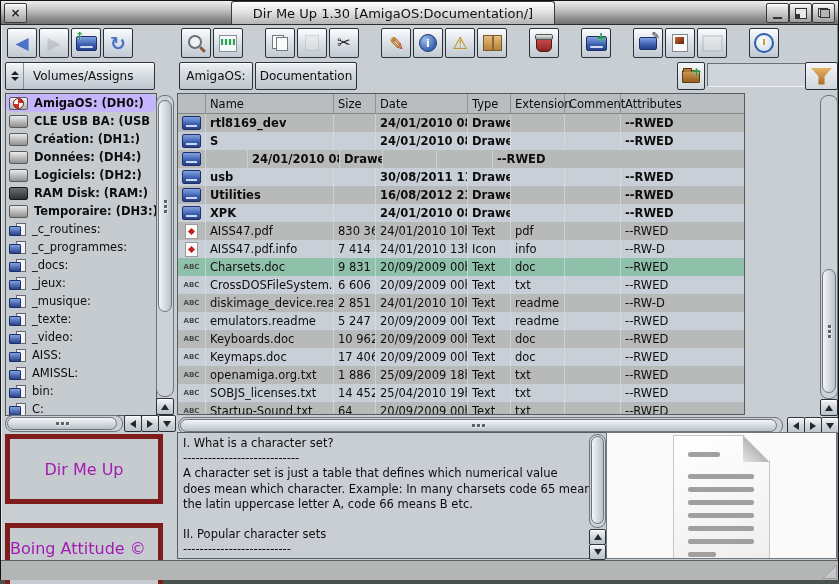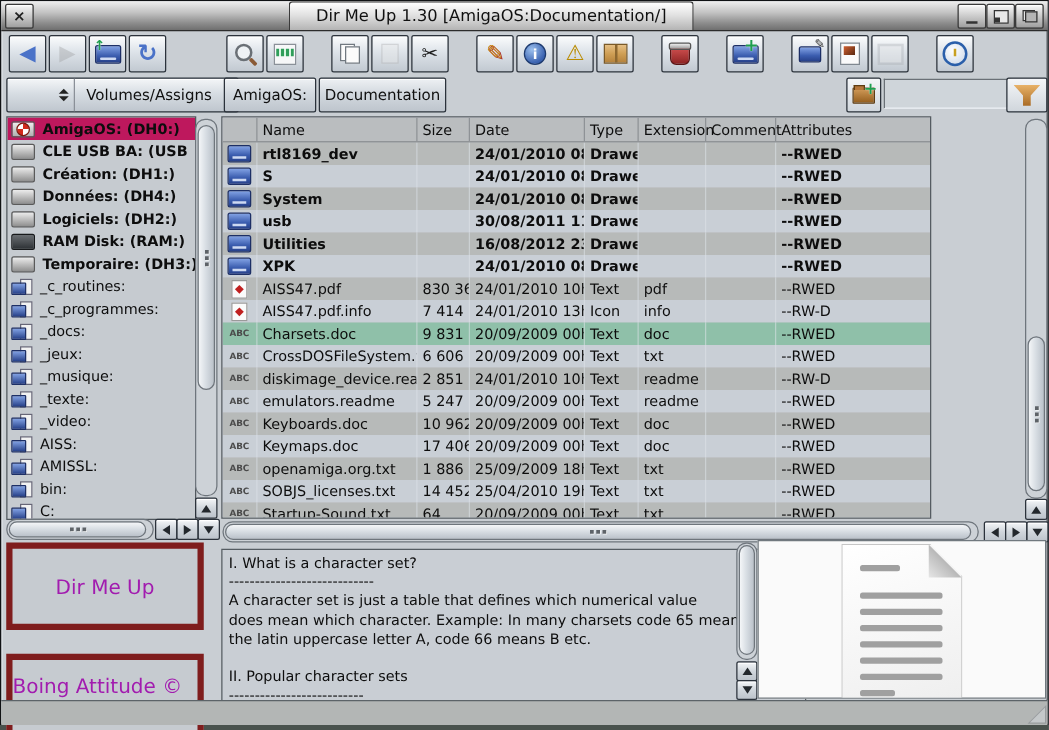--- a/index.html
+++ b/index.html
@@ -63,21 +63,21 @@
   .ic-window{width:17px;height:13px;border:2px solid #9ab4d8;background:#dfe6ee;}
   .ic-clock{width:16px;height:16px;border-radius:50%;border:2px solid #2a5faa;background:radial-gradient(circle at 40% 35%,#ffffff,#c9d6e8);position:relative;}
   .ic-clock::after{content:"";position:absolute;left:7px;top:4px;width:2px;height:6px;background:#c8a020;}
   .badge{position:absolute;font-weight:bold;line-height:1;}
   .badge-up{left:3px;top:2px;color:#1f9e4f;font-size:11px;text-shadow:0 0 1px #fff;}
   .badge-plus{right:3px;top:1px;color:#1f9e4f;font-size:14px;text-shadow:0 0 1px #fff;}
   .badge-pencil{right:2px;top:2px;color:#303030;font-size:10px;}
   
   .navrow{position:absolute;left:0;top:60px;width:100%;height:30px;}
   .chooser{position:absolute;left:4px;top:1px;width:148px;height:26px;border:1px solid #2b323b;border-radius:2px;
-    background:linear-gradient(#f4f6f8,#d7dde3 45%,#bfc6ce);box-shadow:inset 0 1px 0 #fff;display:flex;align-items:center;font-size:12px;color:#101010;padding-left:36px;}
+    background:linear-gradient(#f4f6f8,#d7dde3 45%,#bfc6ce);box-shadow:inset 0 1px 0 #fff;display:flex;align-items:center;font-size:12px;color:#101010;}
   .chooser .arrows{width:17px;height:100%;border-right:1px solid #8a9098;display:flex;flex-direction:column;align-items:center;justify-content:center;gap:2px;}
   .chooser .arrows i{width:0;height:0;border-left:4px solid transparent;border-right:4px solid transparent;}
   .chooser .arrows i.up{border-bottom:4px solid #222;} .chooser .arrows i.dn{border-top:4px solid #222;}
   .chooser .lbl{padding-left:9px;}
   .pathtab{position:absolute;top:1px;height:26px;border:1px solid #2b323b;border-radius:2px;
     background:linear-gradient(#eef1f4,#d3d9df 45%,#bec5cd);box-shadow:inset 0 1px 0 #fff;
     display:flex;align-items:center;justify-content:center;font-size:12px;color:#101010;}
   .pt-0{left:178px;width:72px;} .pt-1{left:254px;width:100px;}
   .newfolder{position:absolute;left:676px;top:1px;width:26px;height:26px;border:1px solid #2b323b;border-radius:2px;
     background:linear-gradient(#f4f6f8,#d0d6dc);display:flex;align-items:center;justify-content:center;position:absolute;}
@@ -86,21 +86,21 @@
   .nf-plus{position:absolute;right:2px;top:1px;color:#1f9e4f;font-size:13px;font-weight:bold;text-shadow:0 0 1px #fff;}
   .filter-input{position:absolute;left:706px;top:2px;width:92px;height:22px;background:#cfd5da;border:1px solid #6a7076;
     border-bottom-color:#eef2f6;border-right-color:#eef2f6;font:12px "DejaVu Sans",sans-serif;color:#111;padding:0 4px;}
   .funnelbtn{position:absolute;left:804px;top:1px;width:31px;height:26px;border:1px solid #2b323b;border-radius:2px;
     background:linear-gradient(#f4f6f8,#d0d6dc);display:flex;align-items:center;justify-content:center;}
   .ic-funnel{width:22px;height:17px;background:linear-gradient(#e8b268,#a86a24);clip-path:polygon(0 0,100% 0,64% 52%,64% 100%,36% 100%,36% 52%);}
   
   .sidebar{position:absolute;left:4px;top:92px;width:150px;height:321px;background:#c6cbd0;border:1px solid #51585e;overflow:hidden;}
   .sb-item{height:18px;display:flex;align-items:center;padding-left:3px;white-space:nowrap;overflow:hidden;font-size:11.5px;color:#0d0d0d;}
   .sb-item.volume{font-weight:bold;}
-  .sb-item.selected{background:#be185d;}
+  .sb-item.selected{background:#c4b5fd;border-radius:6px;}
   .sb-ic{width:17px;height:13px;margin-right:6px;flex:none;position:relative;}
   .sv-drive{background:linear-gradient(#ececec,#b9b9b9 55%,#8f8f8f);border:1px solid #5a5a5a;border-radius:2px;height:11px;}
   .sv-boing{background:linear-gradient(#ececec,#b0b0b0);border:1px solid #5a5a5a;border-radius:2px;height:11px;}
   .sv-boing::after{content:"";position:absolute;left:3px;top:0px;width:9px;height:9px;border-radius:50%;
     background:conic-gradient(#d22a1c 0 25%,#fff 0 50%,#d22a1c 0 75%,#fff 0);border:1px solid #7a1a10;}
   .sv-ram{background:linear-gradient(#6a6e72,#2e3236);border:1px solid #17191b;border-radius:2px;height:11px;}
   .sv-assign::before{content:"";position:absolute;right:0;top:0;width:8px;height:11px;background:#f2f2f2;border:1px solid #667;}
   .sv-assign::after{content:"";position:absolute;left:0;bottom:0;width:10px;height:8px;background:linear-gradient(#82a2e4,#27418a);border:1px solid #1d2f66;border-radius:1px;}
   
   .track{position:absolute;background:#cdd2d7;border:1px solid #6e757c;border-radius:8px;}
@@ -134,21 +134,21 @@
   .fi-drawer::after{content:"";position:absolute;left:3px;right:3px;bottom:2px;height:2px;background:#cdd9f2;}
   .fi-pdf{width:11px;height:13px;background:#fbfbfb;border:1px solid #9a9a9a;position:relative;}
   .fi-pdf::after{content:"";position:absolute;left:3px;top:4px;width:5px;height:5px;background:#c02020;transform:rotate(45deg);}
   .fi-abc{font-size:7px;font-weight:bold;color:#4a4a4a;letter-spacing:0;}
   .fi-abc::before{content:"ABC";}
   
   .infobox{position:absolute;left:4px;width:148px;height:60px;background:#c6cbd0;border:5px solid #7f1d1d;
     display:flex;align-items:center;justify-content:center;font-size:16px;color:#a21caf;}
   .box-app{top:433px;} .box-copy{top:522px;}
   .preview{position:absolute;left:176px;top:431px;width:468px;height:127px;background:#c9ced4;border:1px solid #555c62;
-    box-sizing:border-box;padding:3px 0 0 5px;overflow:hidden;margin-top:7px;}
+    box-sizing:border-box;padding:3px 0 0 5px;overflow:hidden;}
   .pline{font-size:11.5px;line-height:15.2px;color:#0d0d0d;white-space:pre;}
   .iconpane{position:absolute;left:605px;top:431px;width:231px;height:127px;background:#fafafa;border:1px solid #70787e;box-sizing:border-box;overflow:hidden;}
   .docicon{position:absolute;left:66px;top:2px;width:95px;height:140px;background:linear-gradient(160deg,#ffffff,#ededed);
     border:1px solid #c6c6c6;box-shadow:2px 2px 4px rgba(0,0,0,.12);
     clip-path:polygon(0 0,calc(100% - 26px) 0,100% 26px,100% 100%,0 100%);}
   .docicon .fold{position:absolute;right:0;top:0;width:26px;height:26px;background:linear-gradient(225deg,#f4f4f4 0 49%,#b8b8b8 50%,#e6e6e6);}
   .docline{position:absolute;left:14px;height:5px;background:#a0a0a0;border-radius:2px;}
   
   .statusbar{position:absolute;left:0;top:559px;width:100%;height:19px;background:#b3b6b5;border-top:1px solid #5c6368;}
   .resize{position:absolute;right:1px;bottom:1px;width:0;height:0;border-left:15px solid transparent;border-bottom:15px solid #989c9e;}
@@ -403,21 +403,20 @@
           <div class="cell col-date">24/01/2010 08h59</div>
           <div class="cell col-type">Drawer</div>
           <div class="cell col-ext"></div>
           <div class="cell col-comment"></div>
           <div class="cell col-attr">--RWED</div>
         </div>
         <div class="trow bold">
           <div class="cell col-icon">
             <span class="fi-drawer"></span>
           </div>
-          <div class="cell col-name">System</div>
           <div class="cell col-size"></div>
           <div class="cell col-date">24/01/2010 08h59</div>
           <div class="cell col-type">Drawer</div>
           <div class="cell col-ext"></div>
           <div class="cell col-comment"></div>
           <div class="cell col-attr">--RWED</div>
         </div>
         <div class="trow bold">
           <div class="cell col-icon">
             <span class="fi-drawer"></span>

